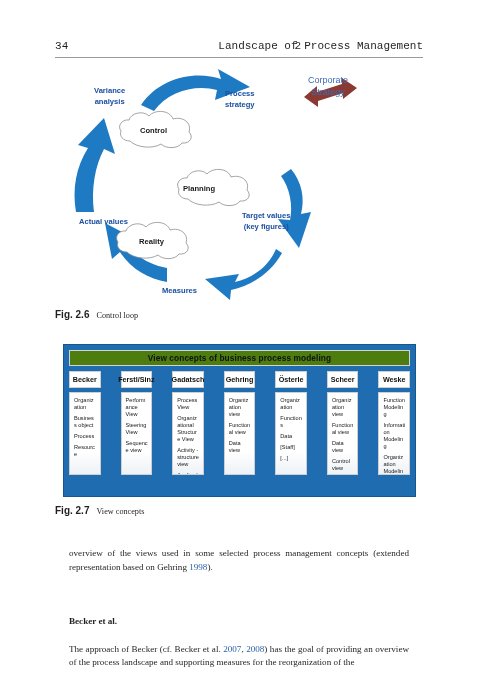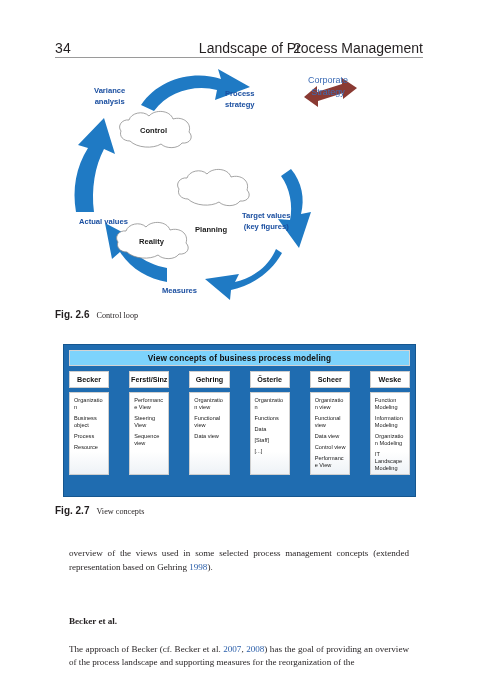--- a/index.html
+++ b/index.html
@@ -16,22 +16,22 @@
     overflow: hidden;
   }
 
   
   #page-header {
     position: absolute;
     left: 55px;
     top: 40px;
     width: 368px;
     height: 16px;
-    font-family: Liberation Sans, sans-serif;
-    font-size: 14px;
+    font-family: Liberation Mono, monospace;
+    font-size: 11px;
     color: #231f20;
   }
   #page-header .folio {
     position: absolute;
     left: 0;
     top: 0;
     letter-spacing: .1px;
   }
   #page-header .chapter-num {
     position: absolute;
@@ -117,21 +117,21 @@
     top: 344px;
     width: 353px;
     height: 153px;
     background: #1f6cb0;
     border: 1px solid #15568f;
     box-sizing: border-box;
     padding: 5px 5px 6px 5px;
   }
   #vc-title {
     height: 16px;
-    background: #7dd3fc;
+    background: #4d7c0f;
     border: 1px solid #d3d3d3;
     box-sizing: border-box;
     display: flex;
     align-items: center;
     justify-content: center;
     font-family: "Liberation Sans", sans-serif;
     font-size: 8.3px;
     font-weight: bold;
     color: #111111;
     letter-spacing: .1px;
@@ -259,21 +259,21 @@
   <span class="loop-label" style="left:24px; top:155px;">Actual values</span>
 
   <span class="loop-label" style="left:187px; top:149px;">
     <span>Target values</span><br>
     <span>(key figures)</span>
   </span>
 
   <span class="loop-label" style="left:107px; top:224px;">Measures</span>
 
   <span class="cloud-label" style="left:85px; top:64px;">Control</span>
-  <span class="cloud-label" style="left:140px; top:122px;margin-top:41px;">Planning</span>
+  <span class="cloud-label" style="left:128px; top:122px;">Planning</span>
   <span class="cloud-label" style="left:84px; top:175px;">Reality</span>
 </div>
 
 <div id="cap26">
   <span class="cap-num">Fig. 2.6</span><span class="cap-txt">Control loop</span>
 </div>
 
 <div id="fig27">
   <div id="vc-title">View concepts of business process modeling</div>
   <div id="vc-columns">
@@ -285,20 +285,30 @@
           <div class="vc-item">Process</div>
           <div class="vc-item">Resource</div>
         </div>
       </div>
       <div class="vc-col">
         <div class="vc-head">Ferstl/Sinz</div>
         <div class="vc-body">
           <div class="vc-item">Performance View</div>
           <div class="vc-item">Steering View</div>
           <div class="vc-item">Sequence view</div>
+        </div>
+      </div>
+      <div class="vc-col">
+        <div class="vc-head">Gadatsch</div>
+        <div class="vc-body">
+          <div class="vc-item">Process View</div>
+          <div class="vc-item">Organizational Structure View</div>
+          <div class="vc-item">Activity - structure view</div>
+          <div class="vc-item">Application - structure view</div>
+          <div class="vc-item">Information - structure view</div>
         </div>
       </div>
       <div class="vc-col">
         <div class="vc-head">Gehring</div>
         <div class="vc-body">
           <div class="vc-item">Organization view</div>
           <div class="vc-item">Functional view</div>
           <div class="vc-item">Data view</div>
         </div>
       </div>

